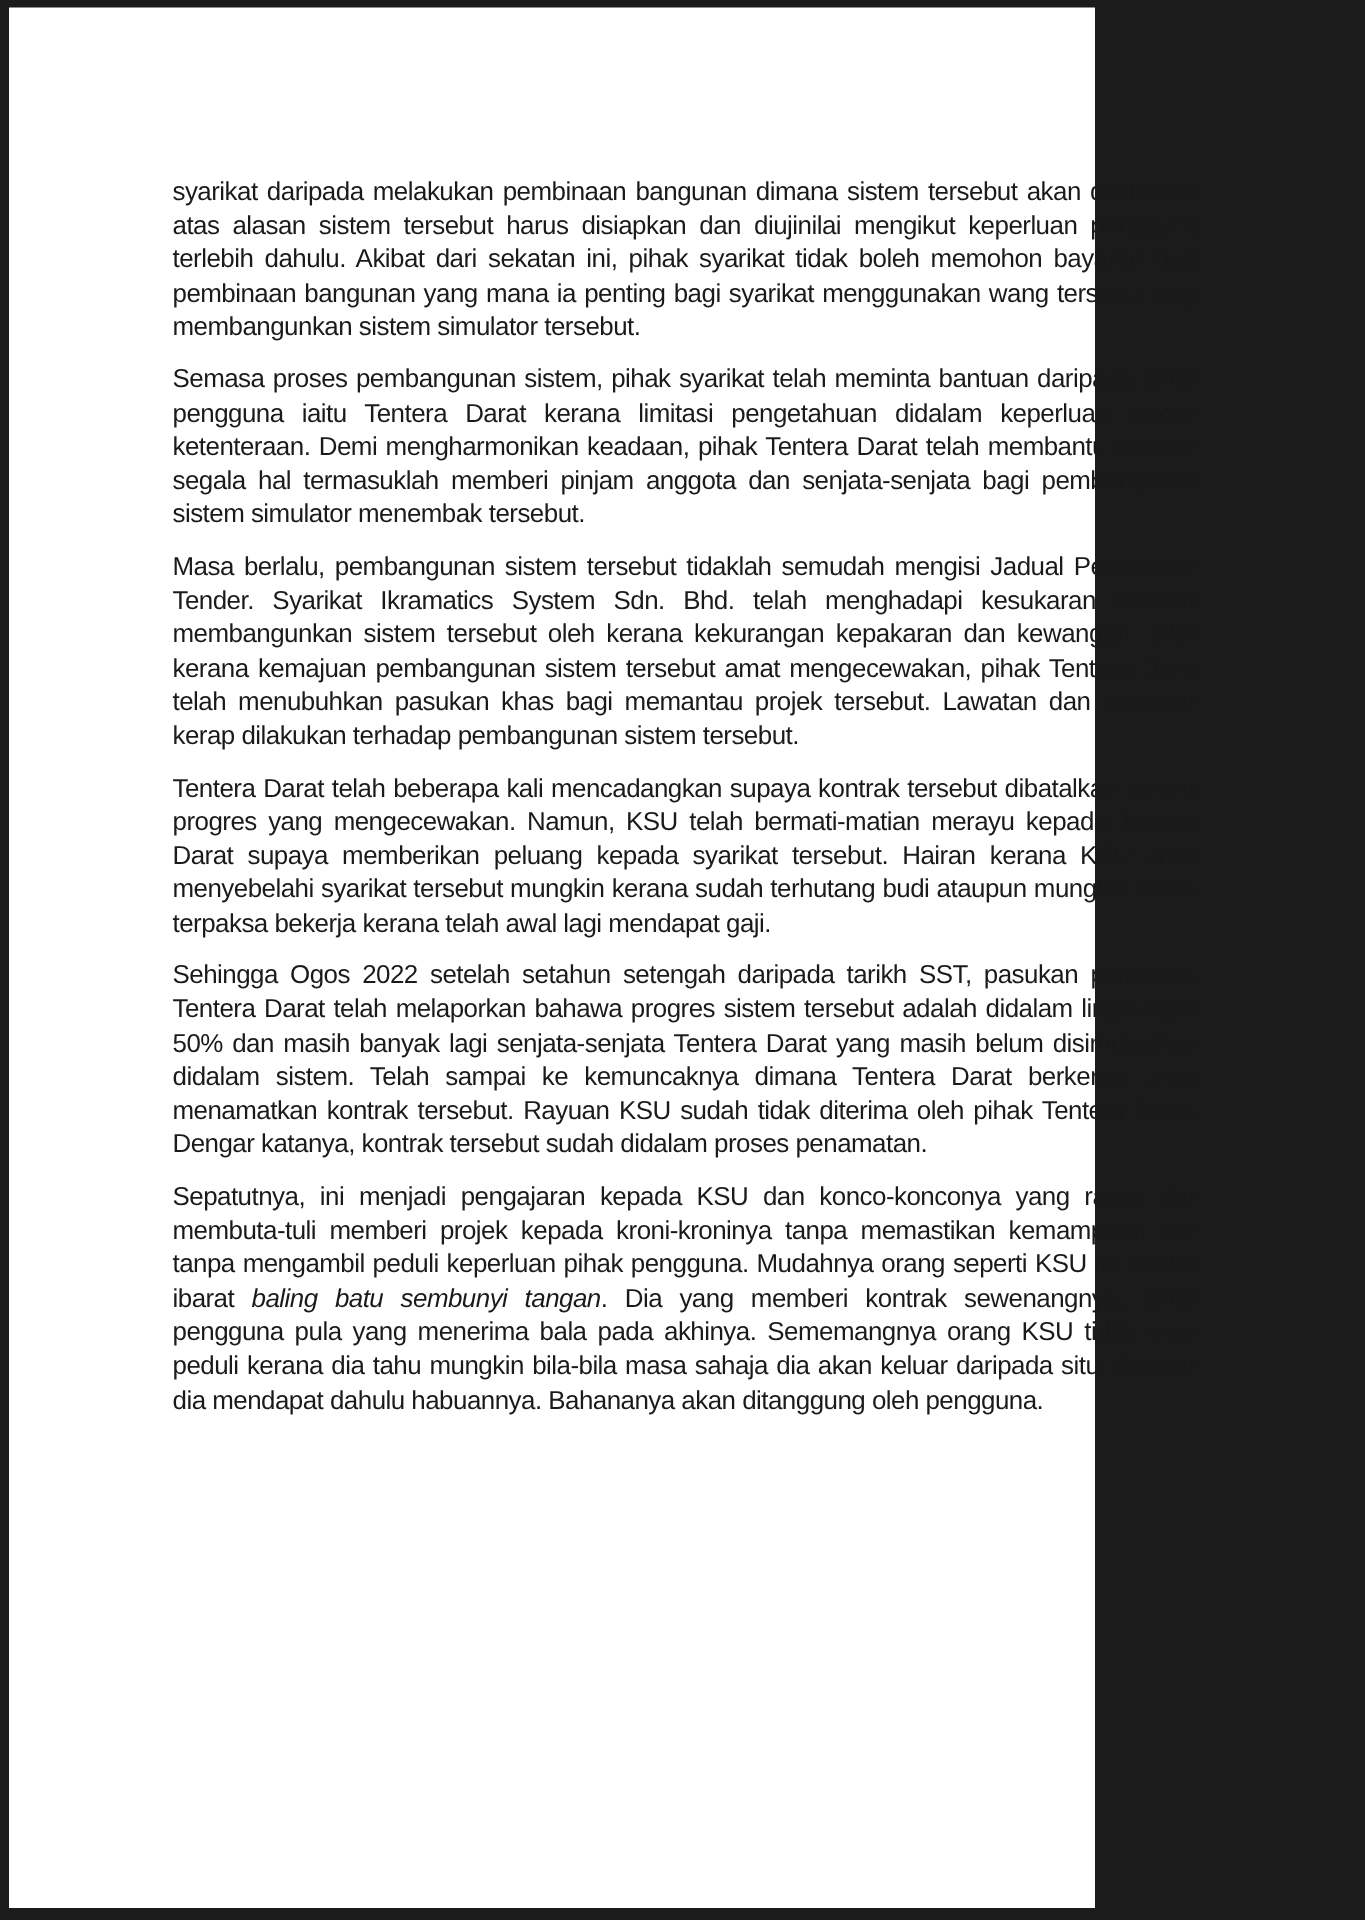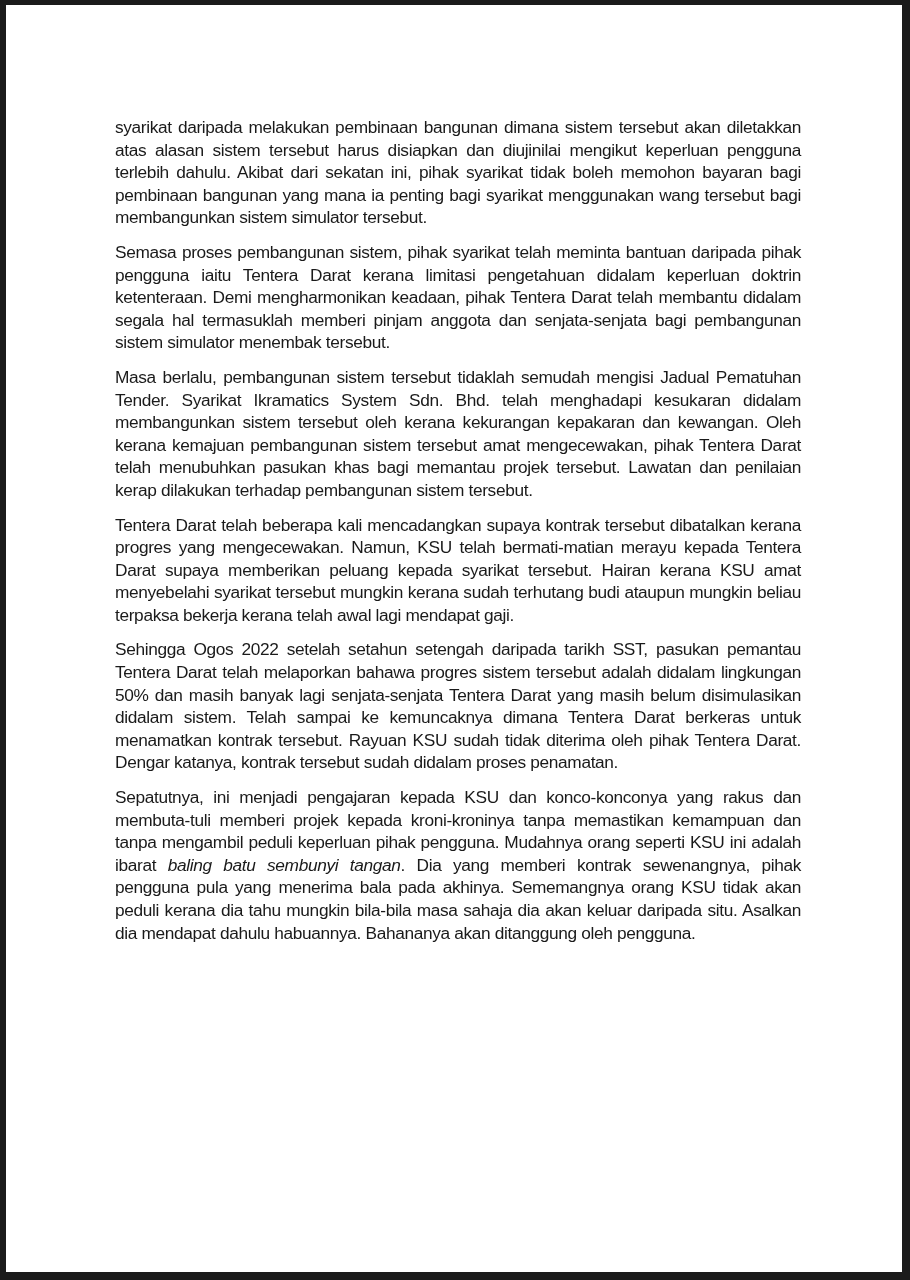--- a/index.html
+++ b/index.html
@@ -7,21 +7,21 @@
       padding: 0;
       width: 910px;
       height: 1280px;
       background: #1b1b1b;
       overflow: hidden;
     }
     .frame {
       position: absolute;
       left: 6px;
       top: 5px;
-      width: 896px;
+      width: 724px;
       height: 1267px;
       background: #ffffff;
     }
     .content {
       position: absolute;
       left: 109px;
       top: 111px;
       width: 686px;
       font-family: "Liberation Sans", sans-serif;
       font-size: 17.3px;

